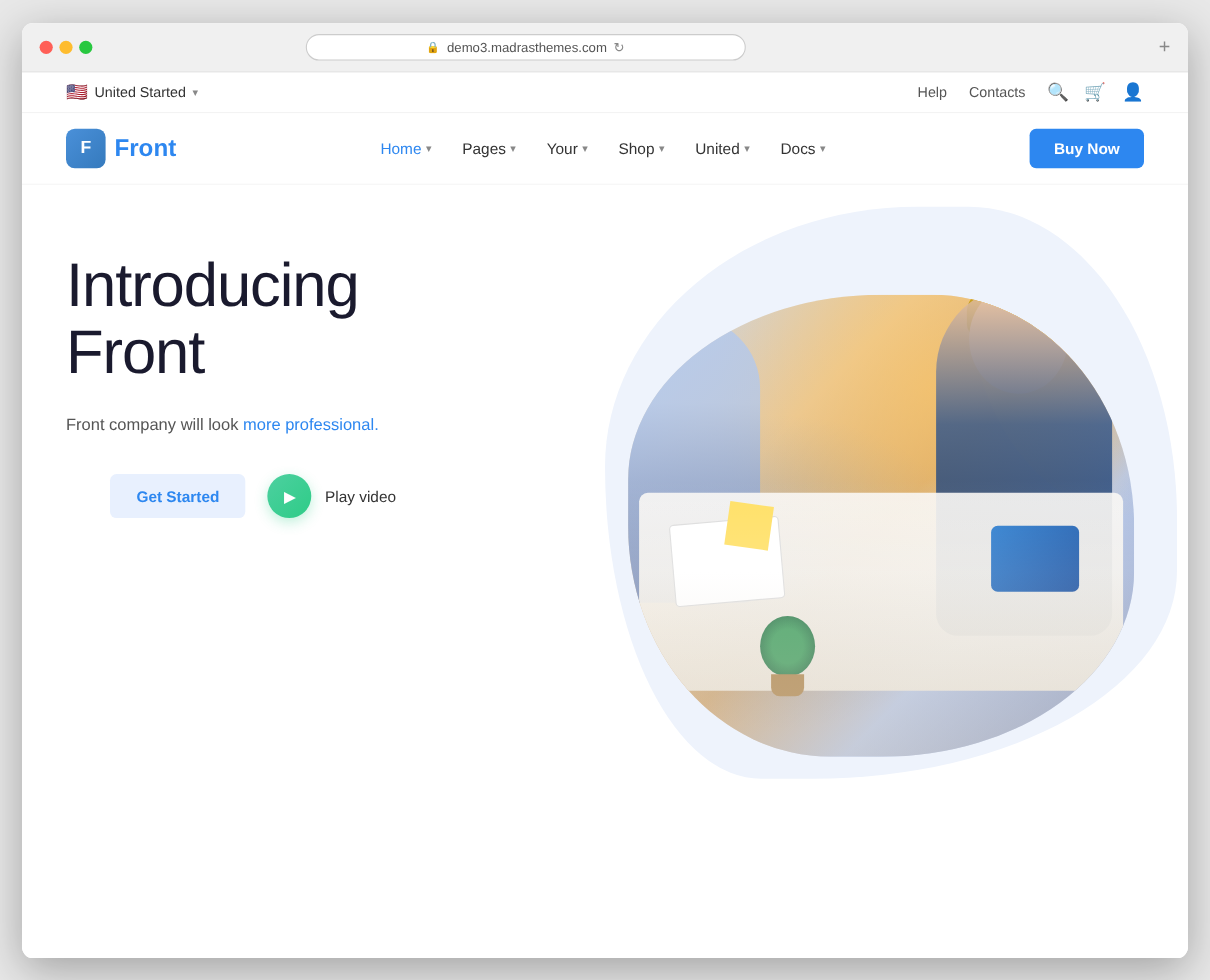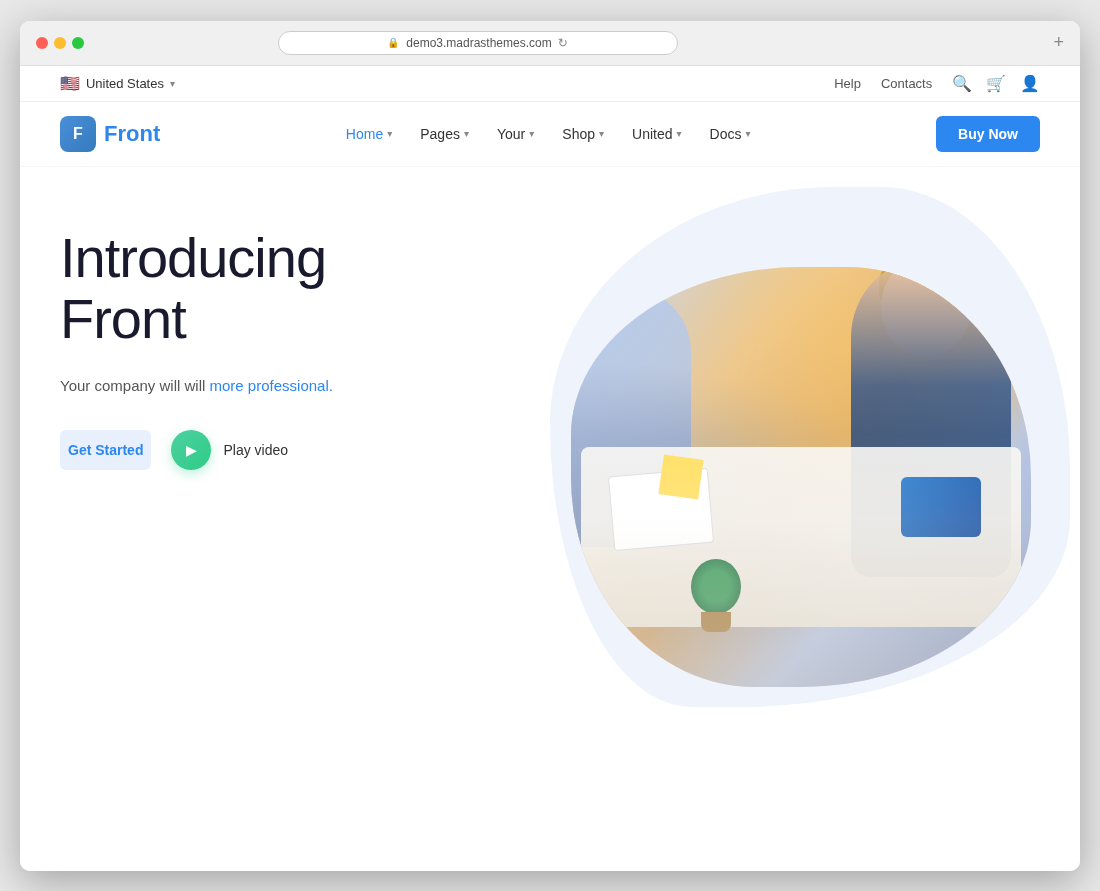--- a/index.html
+++ b/index.html
@@ -140,25 +140,26 @@
     }
     .hero-description .highlight {
       color: #2d87f0;
       font-weight: 500;
     }
     .hero-actions { display: flex; align-items: center; gap: 20px; }
     .get-started-btn {
       background: #e8f0fe;
       color: #2d87f0;
       border: none;
-      padding: 12px 8px;
+      padding: 12px 24px;
       border-radius: 6px;
       font-size: 14px;
       font-weight: 600;
       cursor: pointer;
+      margin-left: 40px;
     }
     .play-video-wrapper {
       display: flex; align-items: center; gap: 12px; cursor: pointer;
     }
     .play-btn {
       width: 40px; height: 40px;
       background: linear-gradient(135deg, #4dd0a0, #2ecc87);
       border-radius: 50%;
       display: flex; align-items: center; justify-content: center;
       color: #fff; font-size: 14px;
@@ -325,21 +326,21 @@
       <span style="color:#888;font-size:12px;">↻</span>
     </div>
     <div class="browser-new-tab">+</div>
   </div>
 
   <div class="website">
 
     <div class="utility-bar">
       <div class="country-selector">
         <span class="flag-icon">🇺🇸</span>
-        <span class="country-name">United States</span>
+        <span class="country-name">United Started</span>
         <span class="chevron-down">▾</span>
       </div>
       <div class="utility-links">
         <a class="utility-link">Help</a>
         <a class="utility-link">Contacts</a>
         <div class="utility-icons">
           <span class="util-icon">🔍</span>
           <span class="util-icon">🛒</span>
           <span class="util-icon">👤</span>
         </div>
@@ -384,21 +385,21 @@
       <button class="buy-now-btn">Buy Now</button>
     </div>
 
     <div class="hero">
       <div class="hero-content">
         <h1 class="hero-title">
           <span>Introducing</span><br>
           <span>Front</span>
         </h1>
         <p class="hero-description">
-          <span>Your company will will </span><span class="highlight">more professional.</span>
+          <span>Front company will look </span><span class="highlight">more professional.</span>
           <br>
         </p>
         <div class="hero-actions">
           <button class="get-started-btn">Get Started</button>
           <div class="play-video-wrapper">
             <div class="play-btn">
               <span>▶</span>
             </div>
             <span class="play-label">Play video</span>
           </div>

